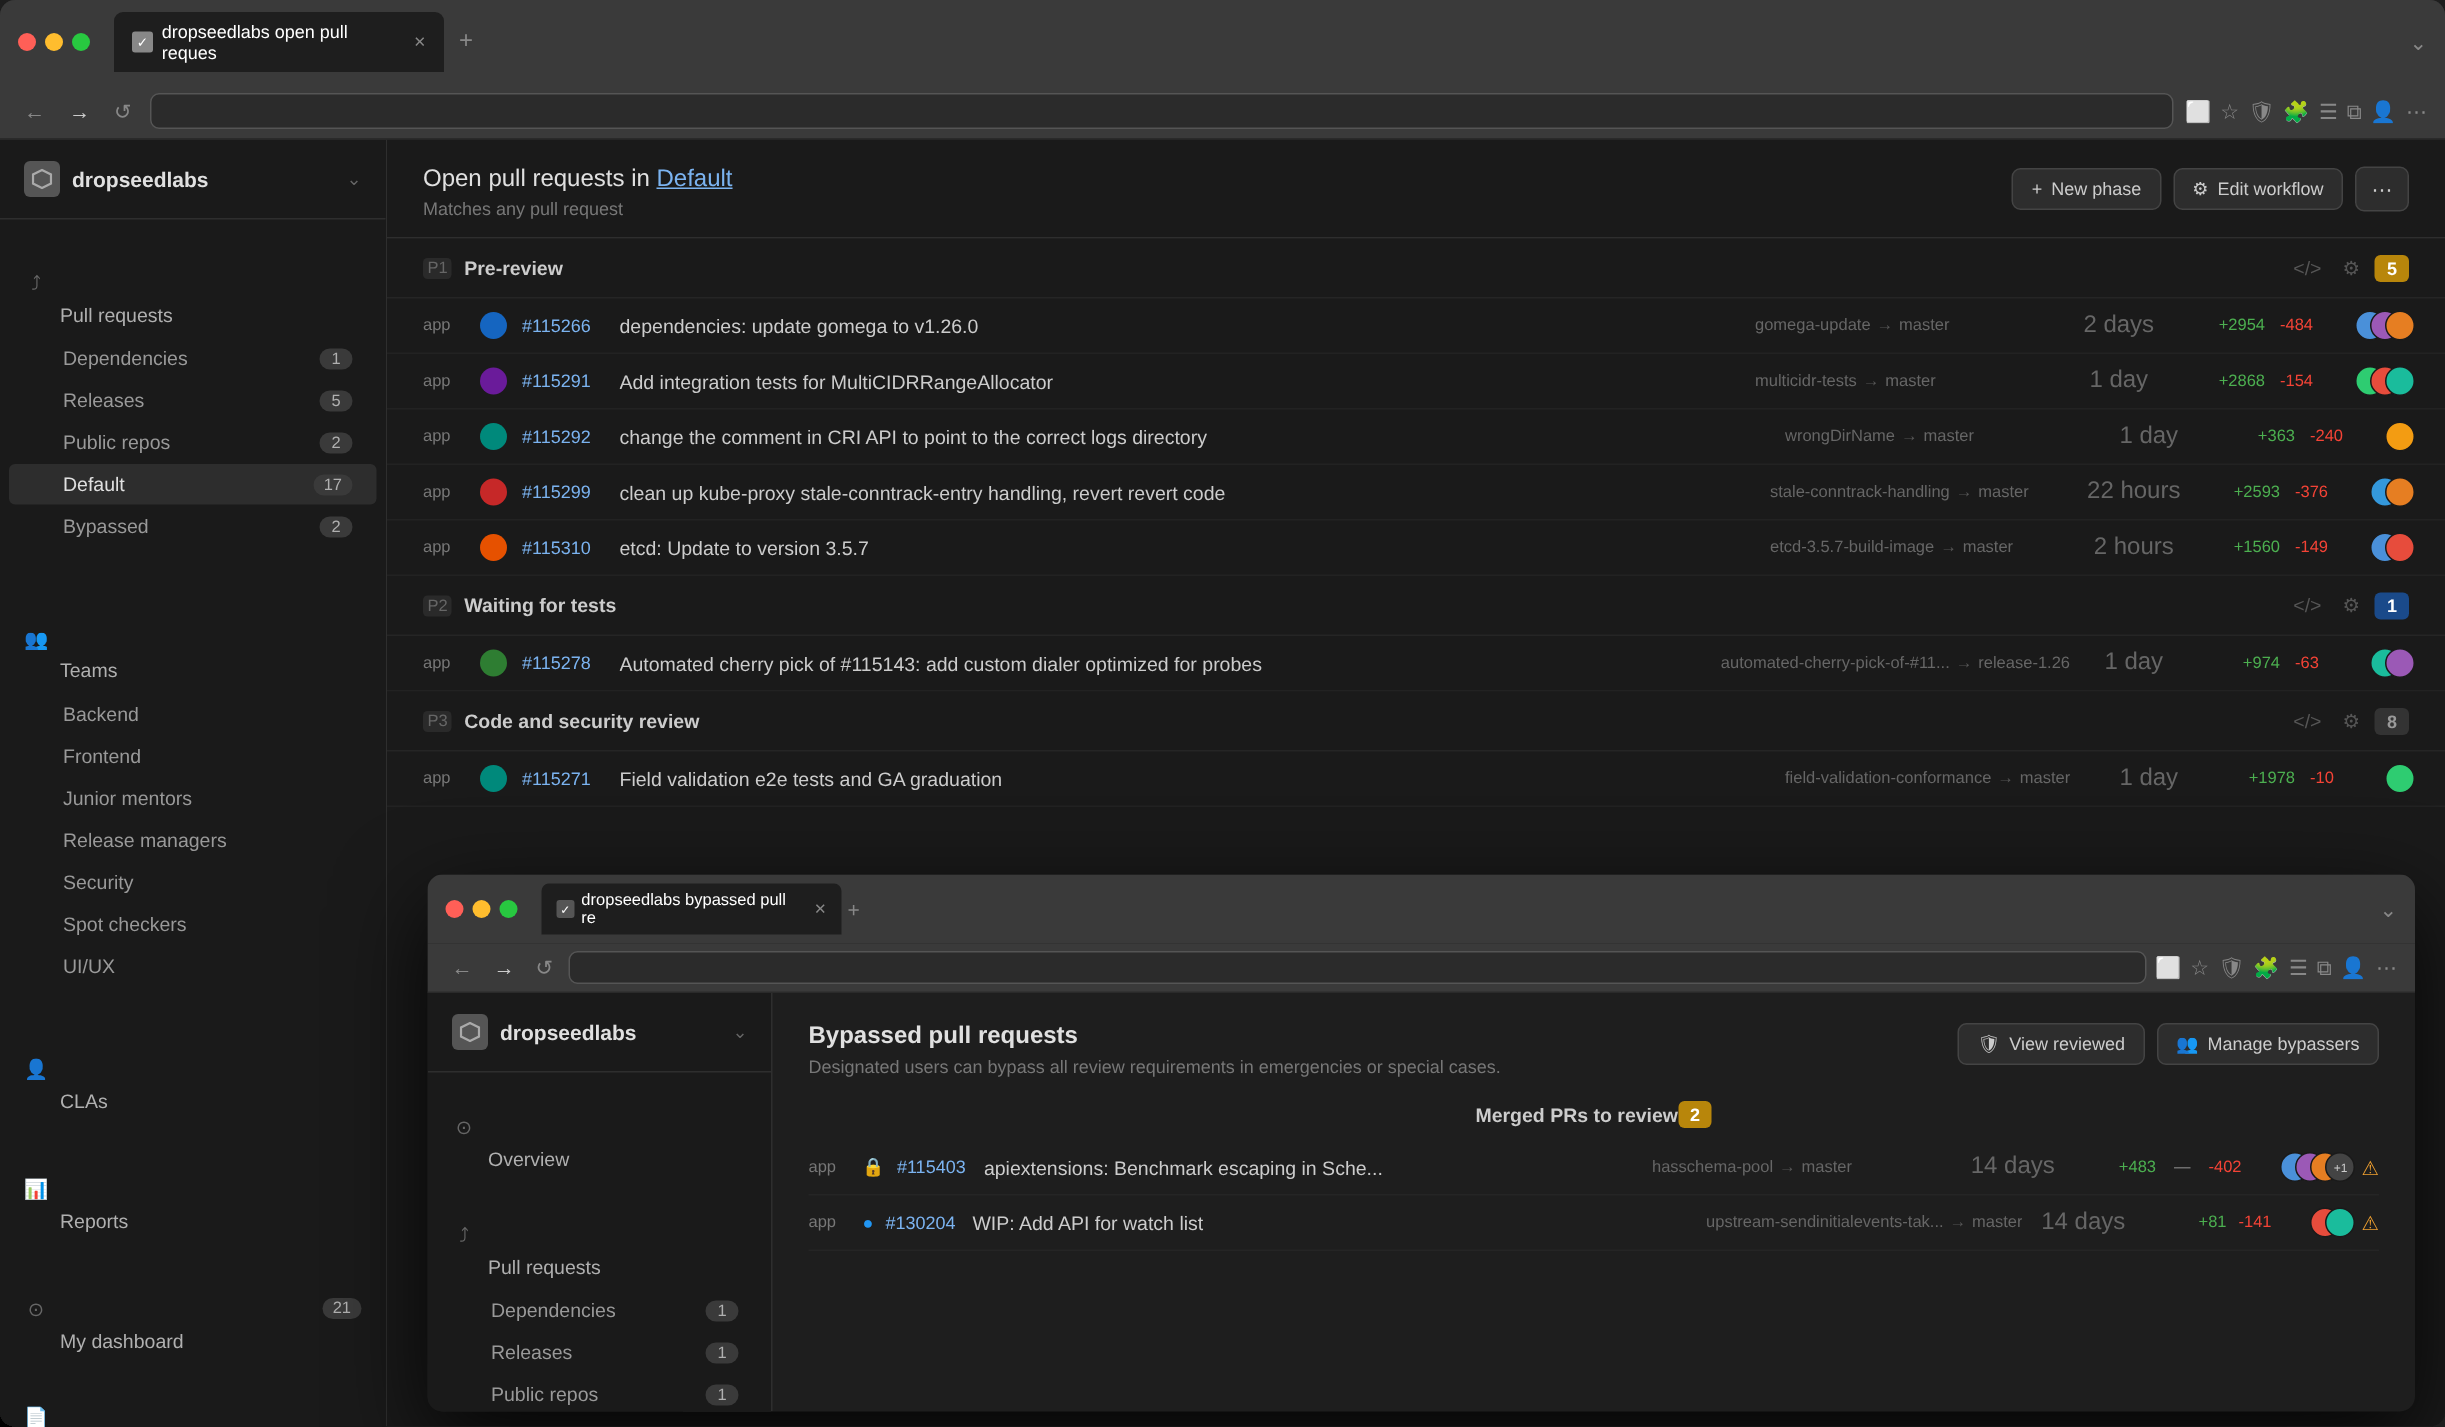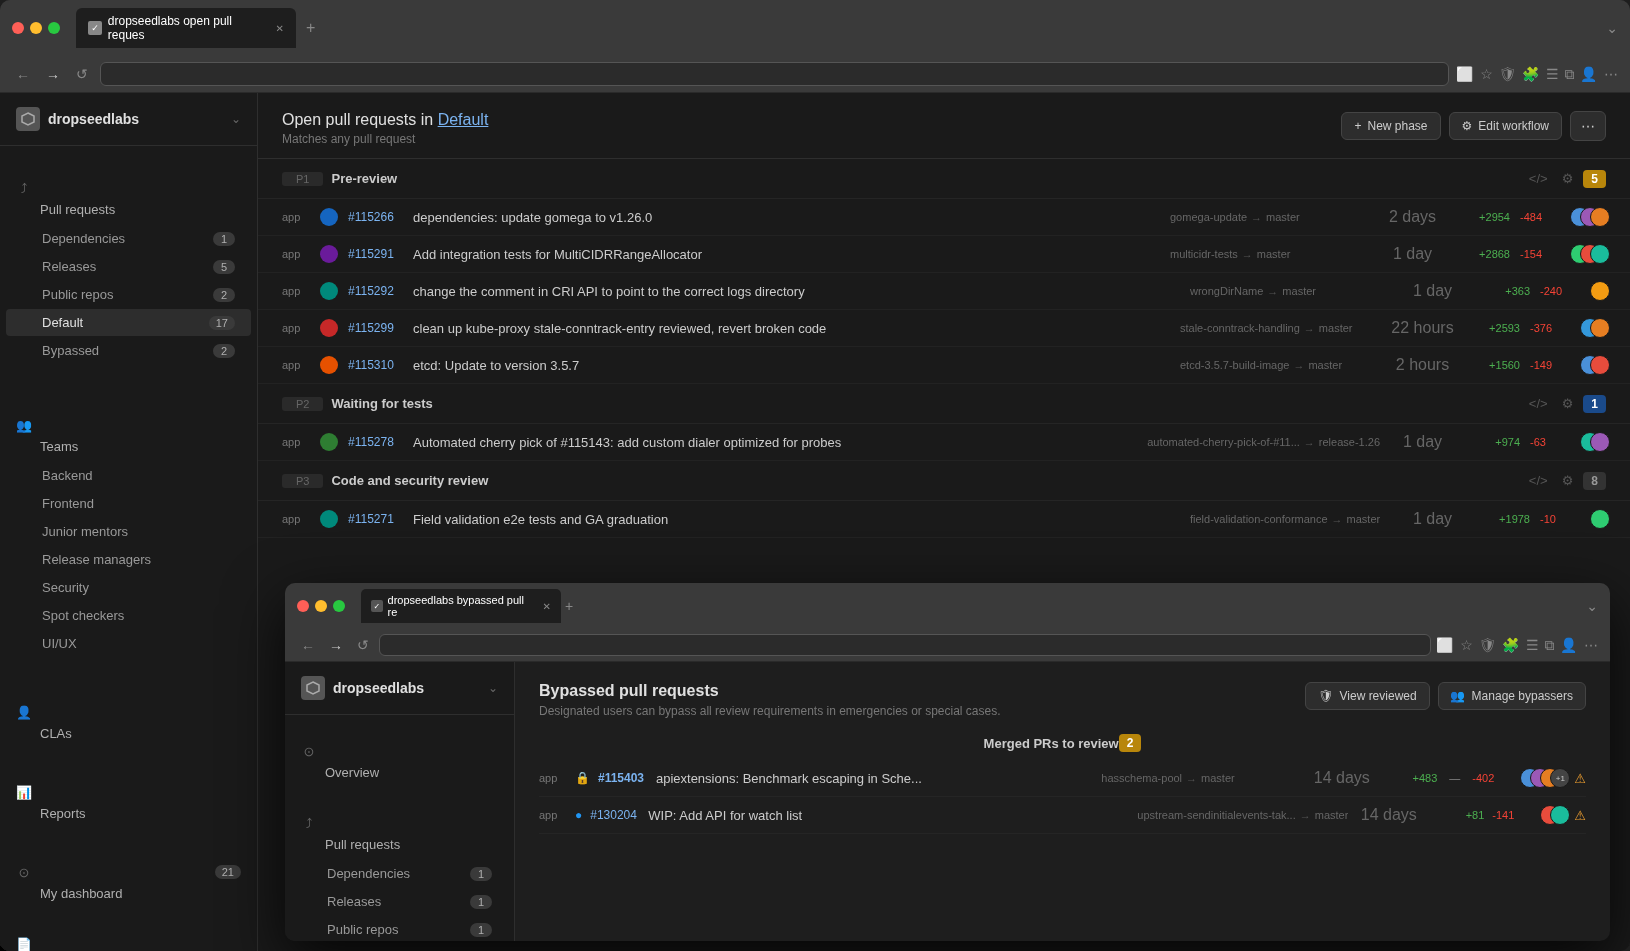--- a/index.html
+++ b/index.html
@@ -56,21 +56,21 @@
     .main-title { font-size: 16px; font-weight: 500; color: #e0e0e0; }
     .main-title a { color: #7bb3f0; text-decoration: underline; }
     .main-subtitle { font-size: 12px; color: #777; margin-top: 3px; }
     .main-actions { display: flex; gap: 8px; align-items: center; }
     .btn-secondary { background: #2d2d2d; border: 1px solid #444; border-radius: 6px; padding: 6px 12px; color: #ccc; cursor: pointer; font-size: 12px; display: flex; align-items: center; gap: 6px; }
     .btn-more { background: #2d2d2d; border: 1px solid #444; border-radius: 6px; padding: 6px 10px; color: #ccc; cursor: pointer; font-size: 14px; }
 
     
     .pr-list { flex: 1; overflow-y: auto; padding: 0; }
     .phase-header { padding: 10px 24px; display: flex; align-items: center; gap: 8px; background: #1a1a1a; border-bottom: 1px solid #252525; }
-    .phase-label { font-size: 11px; color: #666; font-weight: 500; background: #2a2a2a; border-radius: 3px; padding: 1px 14px; }
+    .phase-label { font-size: 11px; color: #666; font-weight: 500; background: #2a2a2a; border-radius: 3px; padding: 1px 3px; }
     .phase-name { font-size: 13px; font-weight: 600; color: #ccc; flex: 1; }
     .phase-actions { display: flex; gap: 6px; align-items: center; }
     .phase-action-btn { background: none; border: none; color: #555; cursor: pointer; font-size: 13px; padding: 2px 4px; }
     .phase-count { background: #b8860b; color: #fff; border-radius: 4px; padding: 2px 8px; font-size: 12px; font-weight: 600; }
     .phase-count.blue { background: #1a4a8a; }
     .phase-count.dark { background: #333; color: #999; }
 
     .pr-row { padding: 8px 24px; display: flex; align-items: center; gap: 10px; border-bottom: 1px solid #222; cursor: pointer; }
     .pr-app { font-size: 11px; color: #777; min-width: 28px; }
     .pr-icon { width: 18px; height: 18px; border-radius: 50%; display: flex; align-items: center; justify-content: center; font-size: 10px; }
@@ -370,21 +370,21 @@
             <span class="pr-diff-add">+363</span>
             <span class="pr-diff-del">-240</span>
             <div class="avatar-stack">
               <div class="pr-avatar av7"></div>
             </div>
           </div>
           <div class="pr-row">
             <span class="pr-app">app</span>
             <div class="pr-icon pr-icon-red" style="background:#c62828;width:18px;height:18px;border-radius:50%;"></div>
             <span class="pr-number">#115299</span>
-            <span class="pr-title">clean up kube-proxy stale-conntrack-entry reviewed, revert broken code</span>
+            <span class="pr-title">clean up kube-proxy stale-conntrack-entry handling, revert revert code</span>
             <span class="pr-branch">
               <span>stale-conntrack-handling</span>
               <span class="arrow">→</span>
               <span>master</span>
             </span>
             <span class="pr-age">22 hours</span>
             <span class="pr-diff-add">+2593</span>
             <span class="pr-diff-del">-376</span>
             <div class="avatar-stack">
               <div class="pr-avatar av8"></div>
@@ -567,21 +567,21 @@
           </div>
 
           <div class="overlay-section-header">
             <span class="overlay-section-title">Merged PRs to review</span>
             <span class="overlay-section-count">2</span>
           </div>
 
           <div class="overlay-pr-row">
             <span class="pr-app">app</span>
             <span style="font-size:12px;">🔒</span>
-            <span class="pr-number" style="min-width:50px;font-weight:bold;">#115403</span>
+            <span class="pr-number" style="min-width:50px;">#115403</span>
             <span class="pr-title">apiextensions: Benchmark escaping in Sche...</span>
             <span class="pr-branch">
               <span>hasschema-pool</span>
               <span class="arrow">→</span>
               <span>master</span>
             </span>
             <span class="pr-age">14 days</span>
             <span class="pr-diff-add">+483</span>
             <span style="color:#888;font-size:11px;margin:0 4px;">—</span>
             <span class="pr-diff-del">-402</span>

